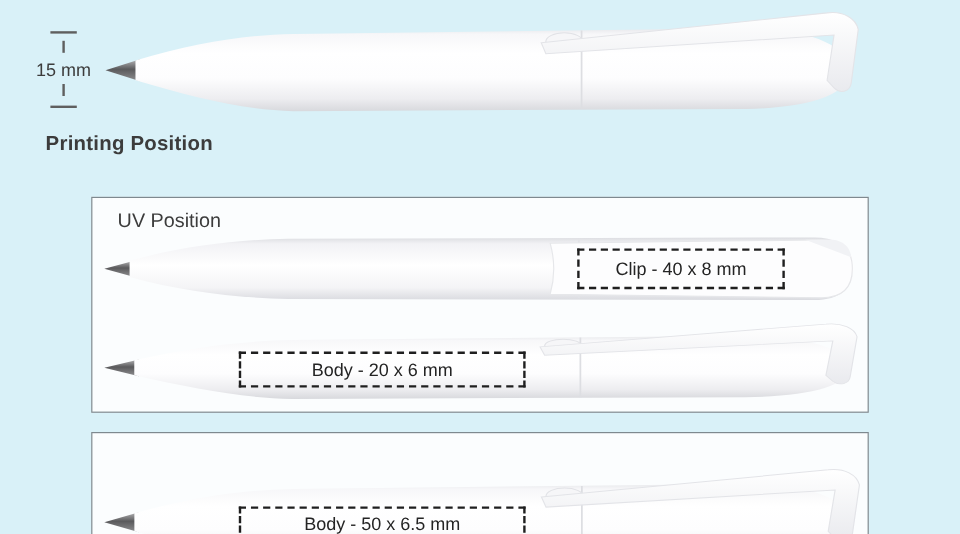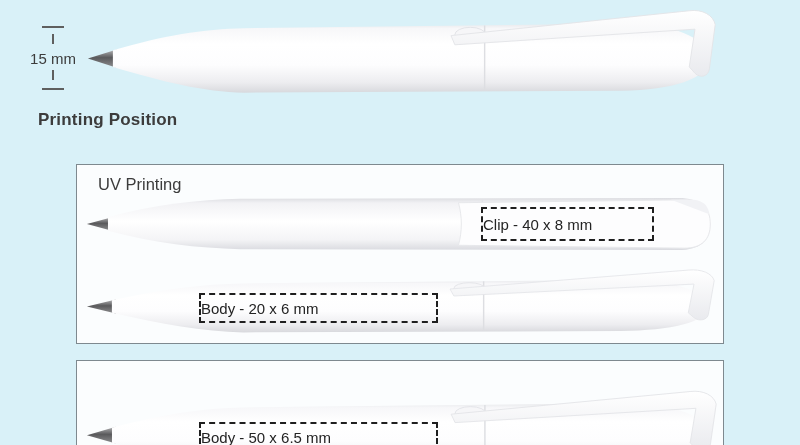--- a/index.html
+++ b/index.html
@@ -34,21 +34,21 @@
   }
   .panel-uv { top:164px; }
   .panel-pad { top:360px; }
   .panel-title { position:absolute; left:21px; top:10px; margin:0; font-size:16.5px; font-weight:normal; color:var(--text,#3c3c3c); }
 
   .pen-uv-top  { left:8px;  top:30px;  width:632px; height:58px; }
   .pen-uv-side { left:8px;  top:103px; width:634px; height:70px; }
   .pen-pad-side{ left:8px;  top:28px;  width:636px; height:84px; }
 
   .print-area {
-    position:absolute; display:flex; align-items:center; 
+    position:absolute; display:flex; align-items:center; justify-content:center;
     border:2px dashed var(--dash-border,#1f1f1f);
     font-size:15px; color:#242424; box-sizing:border-box; background:transparent;
   }
   .print-area-clip     { left:404px; top:42px;  width:173px; height:34px; }
   .print-area-body-uv  { left:122px; top:128px; width:239px; height:30px; }
   .print-area-body-pad { left:122px; top:61px;  width:239px; height:30px; }
 
   .defs-svg { position:absolute; width:0; height:0; }
 </style>
 </head>
@@ -109,21 +109,21 @@
     <span class="tick tick-bottom"></span>
   </div>
 
   <svg class="pen pen-hero" viewBox="0 0 660 100" preserveAspectRatio="none">
     <use href="#penSide"></use>
   </svg>
 
   <h2 class="section-title">Printing Position</h2>
 
   <section class="panel panel-uv">
-    <h3 class="panel-title">UV Printing</h3>
+    <h3 class="panel-title">UV Position</h3>
 
     <svg class="pen pen-uv-top" viewBox="0 0 660 60" preserveAspectRatio="none">
       <use href="#penTop"></use>
     </svg>
 
     <div class="print-area print-area-clip">
       <span>Clip - 40 x 8 mm</span>
     </div>
 
     <svg class="pen pen-uv-side" viewBox="0 0 660 100" preserveAspectRatio="none">

